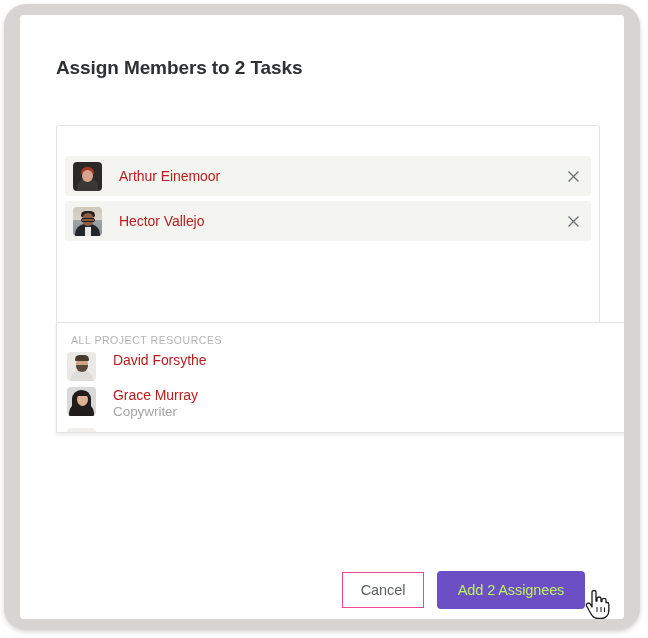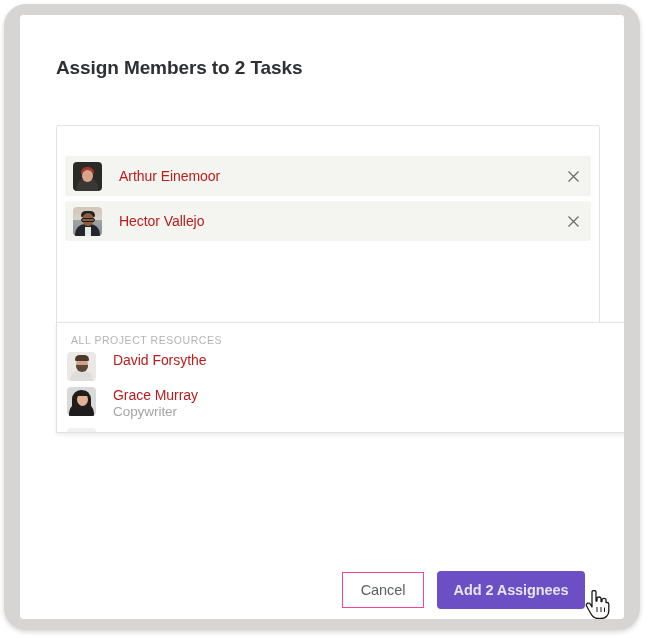--- a/index.html
+++ b/index.html
@@ -238,26 +238,25 @@
   .btn-primary {
     position: absolute;
     left: 417px;
     top: 556px;
     width: 148px;
     height: 38px;
     box-sizing: border-box;
     background: #6c4fc4;
     border: none;
     border-radius: 4px;
-    color: #e5e5e5;
+    color: #bef264;
     font-size: 14.5px;
     font-family: "Liberation Sans", sans-serif;
     cursor: pointer;
     letter-spacing: -0.1px;
-    font-weight: bold;
   }
 
   .cursor {
     position: absolute;
     left: 564px;
     top: 575px;
     width: 26px;
     height: 30px;
     pointer-events: none;
   }

